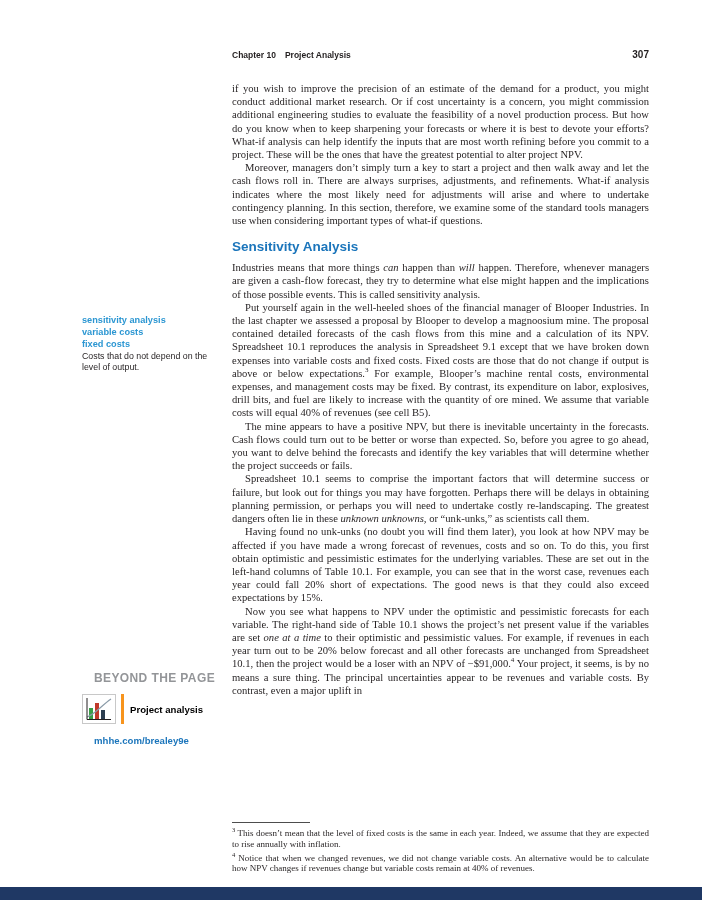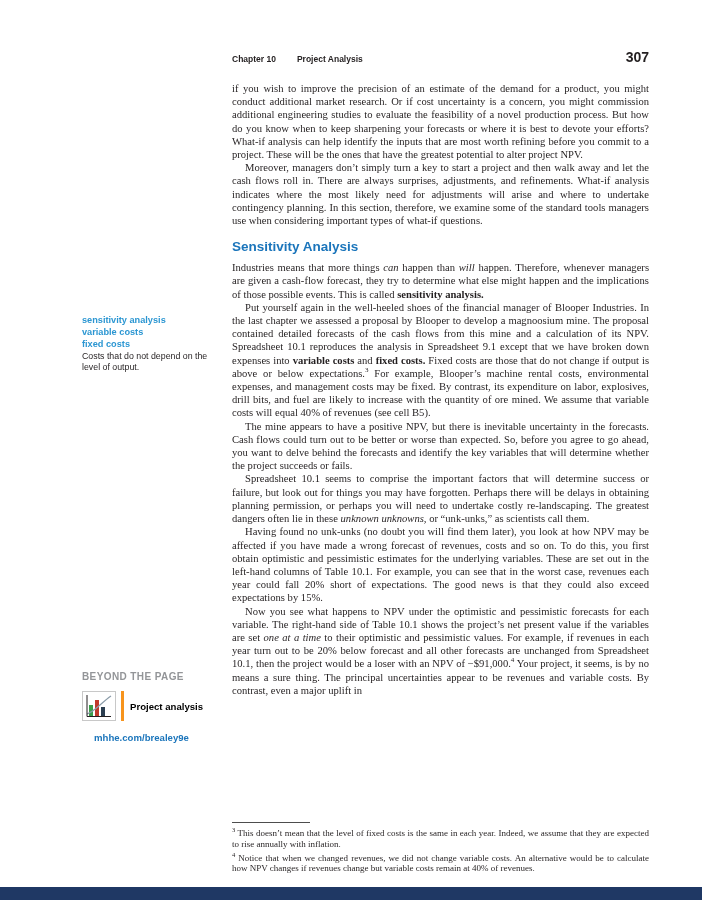--- a/index.html
+++ b/index.html
@@ -2,52 +2,52 @@
 <html><head>
 <meta charset="utf-8">
 <style>
   html,body{margin:0;padding:0;background:#ffffff;}
   .page{position:relative;width:702px;height:900px;background:#ffffff;overflow:hidden;
         font-family:"Liberation Serif", serif;color:#231f20;}
 
   
   .header{position:absolute;top:49px;left:232px;width:417px;display:flex;align-items:baseline;
           font-family:"Liberation Sans", sans-serif;font-size:8.5px;color:#231f20;}
-  .header .chapter-label{font-weight:bold;margin-right:21px;}
+  .header .chapter-label{font-weight:bold;margin-right:9px;}
   .header .chapter-title{font-weight:bold;}
-  .header .page-number{margin-left:auto;font-weight:bold;font-size:14px;}
+  .header .page-number{margin-left:auto;font-weight:bold;font-size:10px;}
 
   
   .main-col{position:absolute;left:232px;top:82px;width:417px;
             font-size:10.6px;line-height:13.2px;text-align:justify;}
   .main-col p{margin:0;}
   .main-col p.indent{text-indent:13px;}
   .it{font-style:italic;}
-  .bd{font-weight:bold;}
+  .bd{font-weight:normal;}
   sup{font-size:7px;line-height:0;vertical-align:super;}
 
   .section-heading{font-family:"Liberation Sans", sans-serif;font-weight:bold;
                    font-size:13.5px;line-height:15px;margin:12px 0 7px 0;text-align:left;}
 
   
   .footnote-rule{position:absolute;left:232px;top:822px;width:78px;border-top:1px solid #4d4d4d;height:0;}
   .footnotes{position:absolute;left:232px;top:828px;width:417px;
              font-size:9px;line-height:10.8px;text-align:justify;}
   .footnotes p{margin:0 0 3px 0;}
   .footnotes sup{font-size:6.5px;}
 
   
   .margin-col{position:absolute;left:82px;top:315px;width:129px;
               font-family:"Liberation Sans", sans-serif;font-size:8.8px;line-height:11px;color:#231f20;}
   .gloss-term{font-weight:bold;font-size:9.2px;margin-bottom:1px;}
   .gloss-def{margin-bottom:12px;}
 
   
   .beyond{position:absolute;left:82px;top:671px;width:145px;font-family:"Liberation Sans", sans-serif;}
-  .beyond-label{font-weight:bold;font-size:10px;letter-spacing:0.4px;color:#939598;margin-bottom:9px;}
+  .beyond-label{font-weight:bold;font-size:12px;letter-spacing:0.4px;color:#939598;margin-bottom:9px;text-align:center;}
   .beyond-row{display:flex;align-items:center;}
   .chart-icon{width:34px;height:30px;flex:0 0 auto;display:block;}
   .accent-bar{width:3px;height:30px;margin:0 6px 0 5px;flex:0 0 auto;}
   .beyond-title{font-weight:bold;font-size:9.6px;color:#000;}
   .beyond-link{margin-top:11px;font-weight:bold;font-size:9.6px;text-decoration:none;display:inline-block;margin-left:12px;}
 
   
   .footer-bar{position:absolute;left:0;bottom:0;width:702px;height:13px;}
 </style>
 </head>

